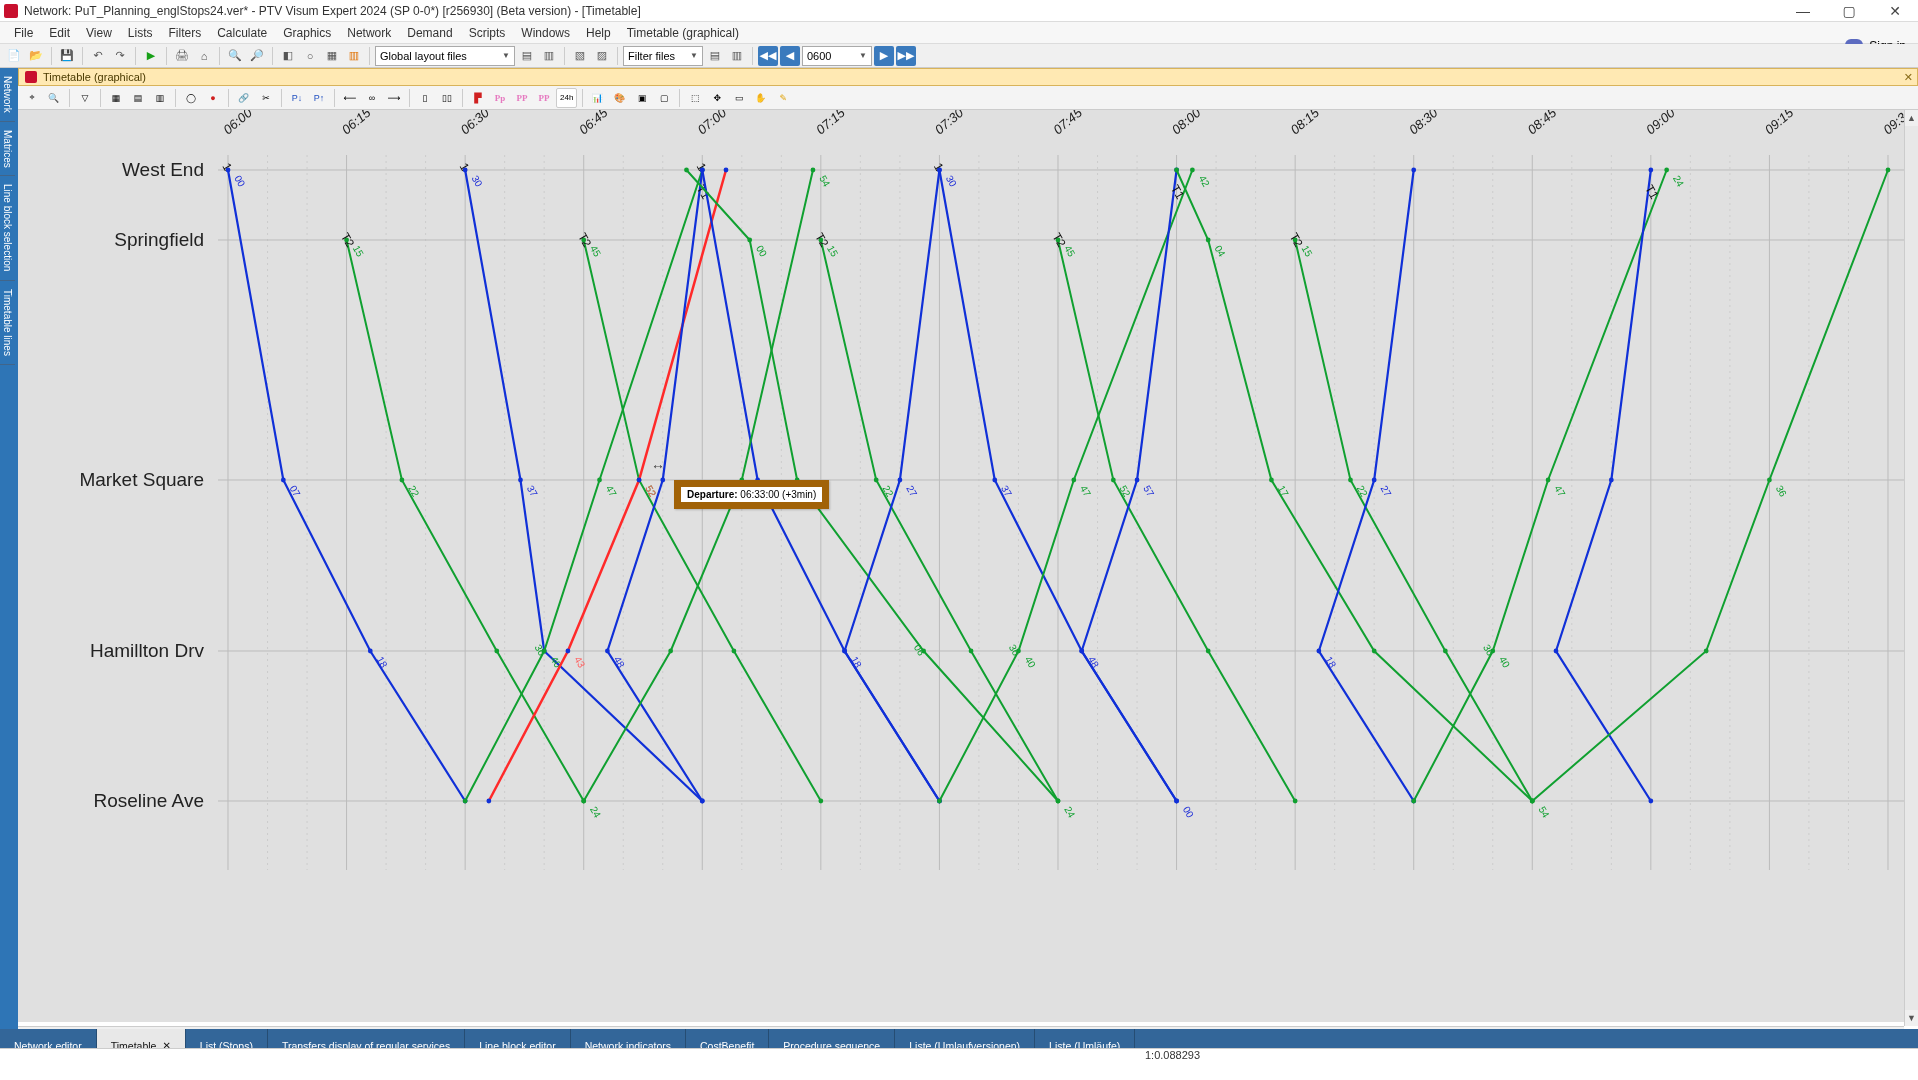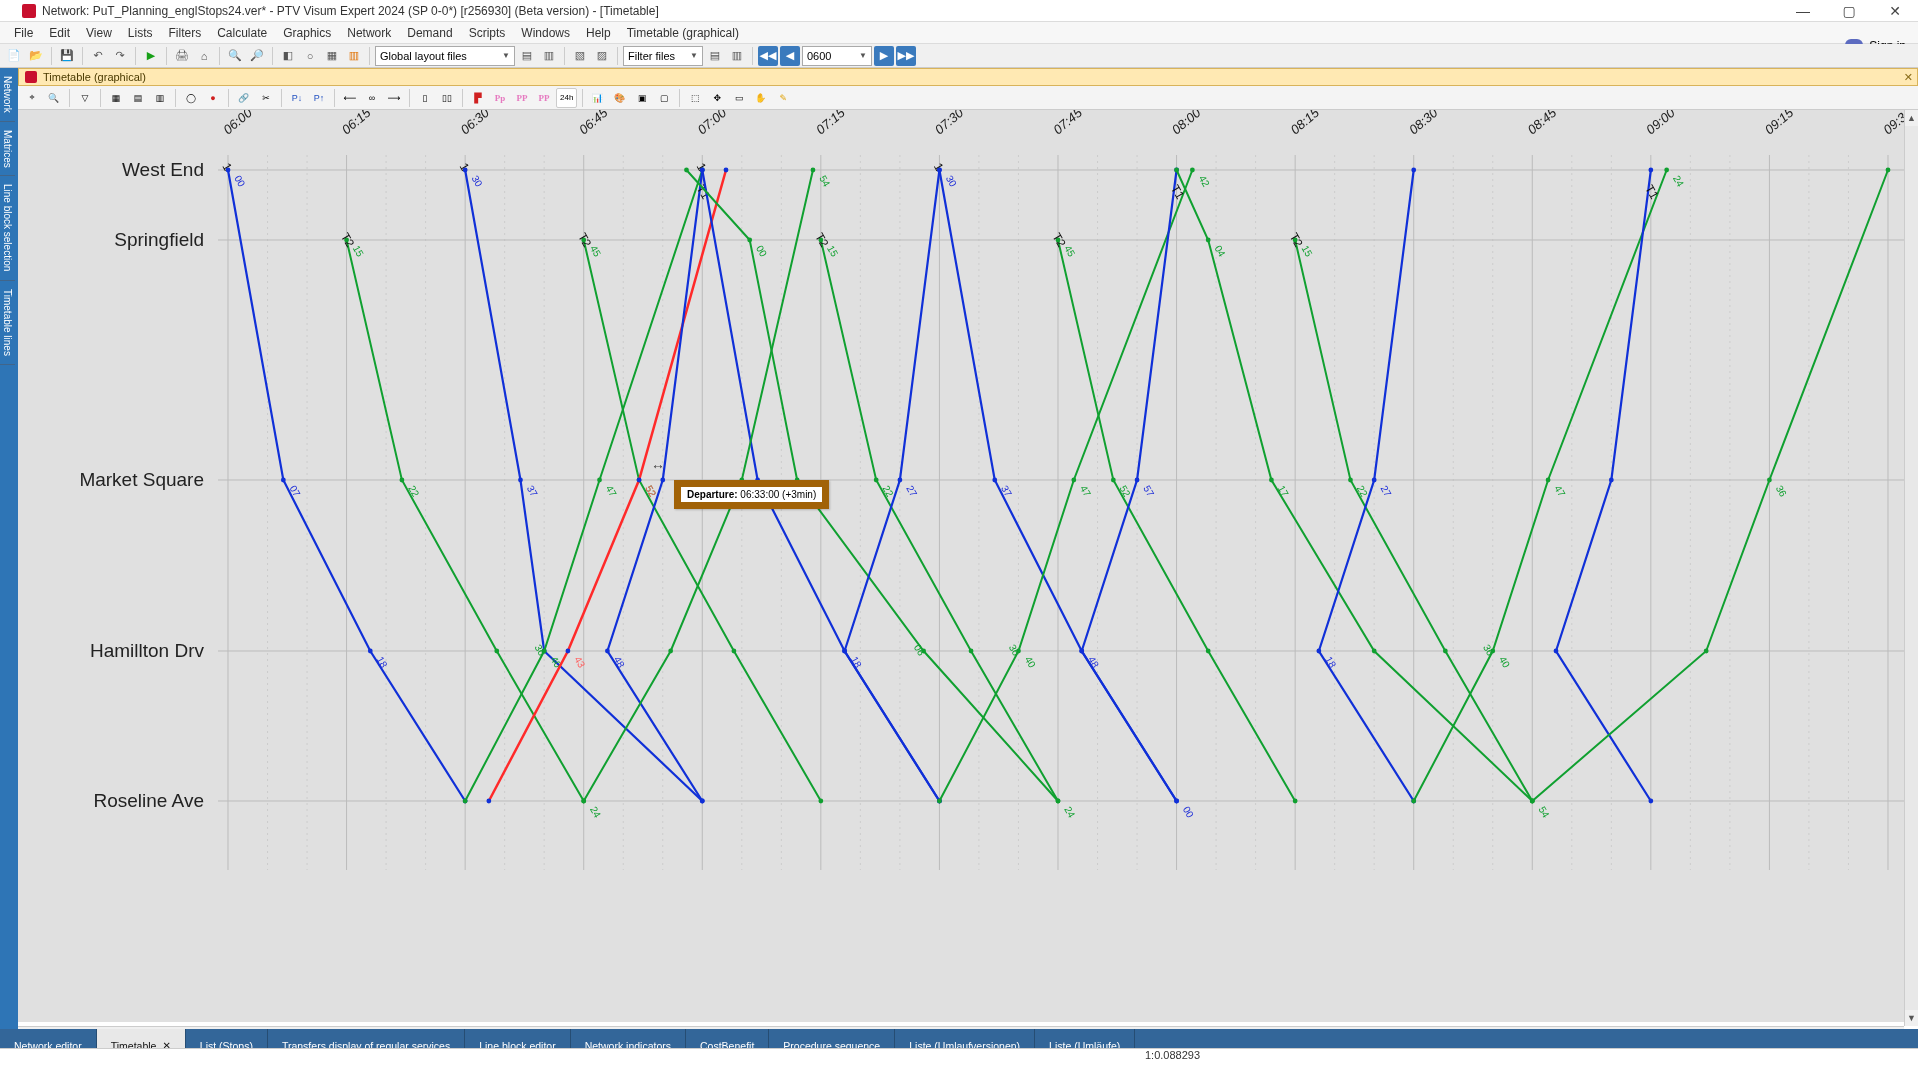--- a/index.html
+++ b/index.html
@@ -1,20 +1,20 @@
 <!DOCTYPE html>
 <html><head>
 <meta charset="utf-8">
 <style>
 * { margin:0; padding:0; box-sizing:border-box; font-family:"Segoe UI",Tahoma,sans-serif; }
 html,body { width:100%; height:100%; }
 body { width:1918px; height:1080px; background:#fff; position:relative; user-select:none; overflow:hidden; }
 
 
-.titlebar { position:absolute; top:0; left:0; right:0; height:22px; background:#fff; display:flex; align-items:center; padding-left:22px; border-bottom:1px solid #dcdcdc; }
+.titlebar { position:absolute; top:0; left:0; right:0; height:22px; background:#fff; display:flex; align-items:center; padding-left:4px; border-bottom:1px solid #dcdcdc; }
 .titlebar .app-icon { width:14px; height:14px; background:#c8102e; border-radius:2px; margin-right:6px; }
 .titlebar .title-text { font-size:12px; color:#333; }
 .win-controls { position:absolute; right:0; top:0; display:flex; }
 .win-btn { width:46px; height:22px; display:flex; align-items:center; justify-content:center; font-size:14px; color:#444; cursor:default; }
 
 
 .menubar { position:absolute; top:22px; left:0; right:0; height:22px; display:flex; align-items:center; padding-left:6px; border-bottom:1px solid #dcdcdc; background:#f7f7f7; }
 .menu-item { font-size:12px; color:#333; padding:2px 8px; cursor:default; }
 .signin-area { position:absolute; right:12px; top:17px; height:22px; display:flex; gap:6px; }
 .cloud-icon { width:18px; height:12px; background:#5c6bc0; border-radius:6px; position:relative; }

